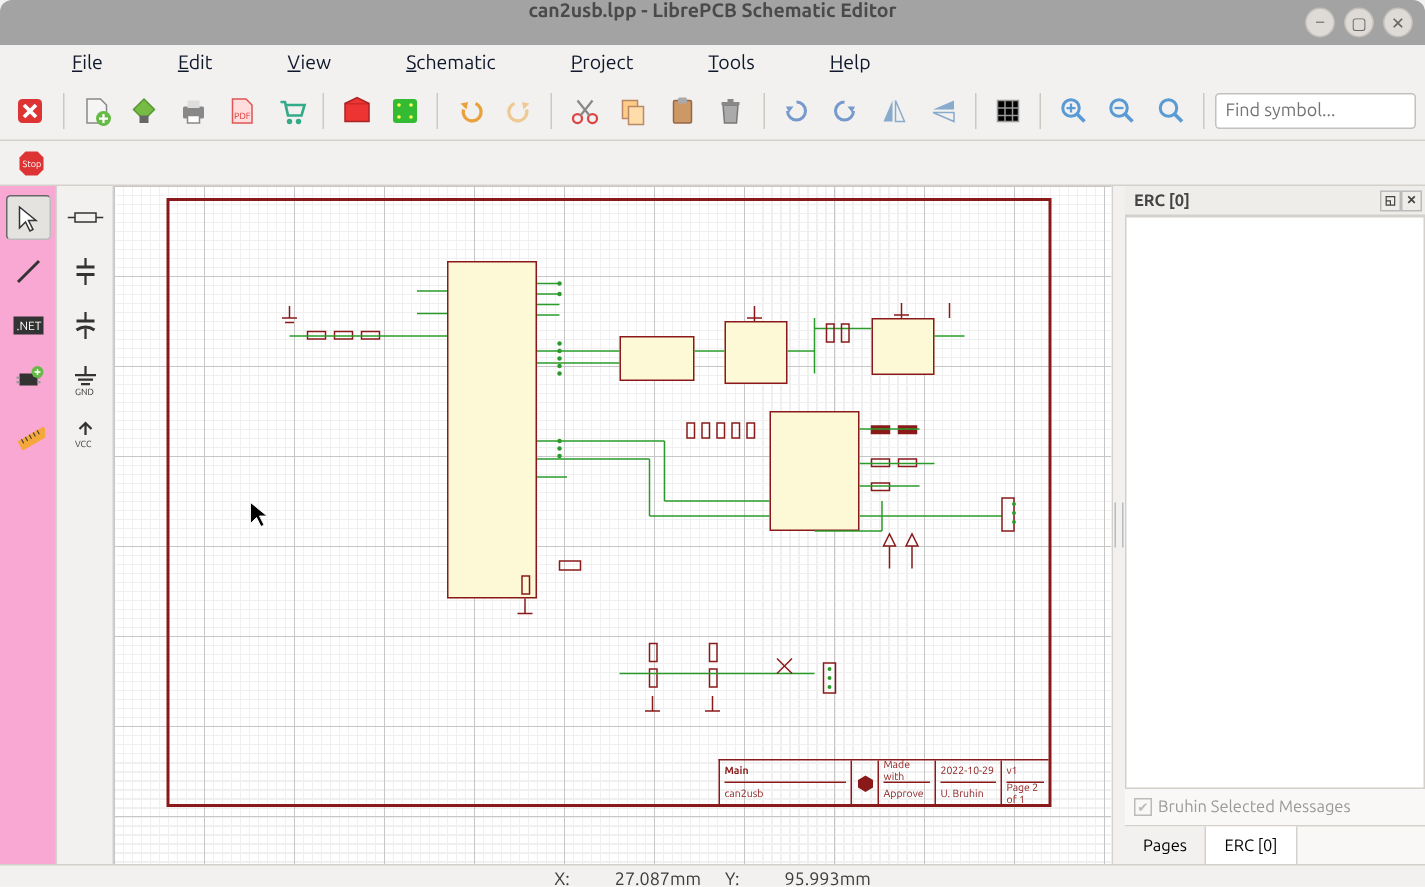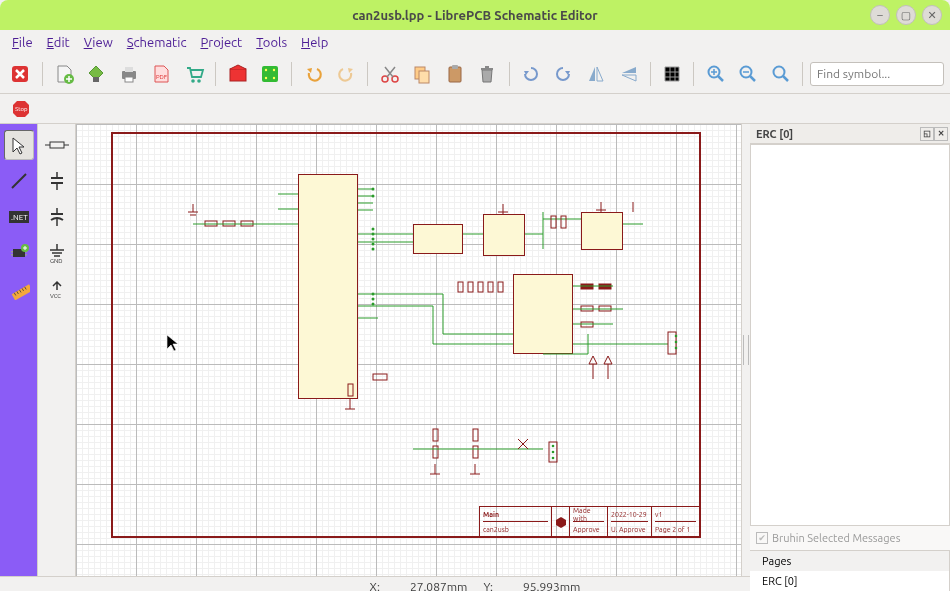--- a/index.html
+++ b/index.html
@@ -1,36 +1,36 @@
 <!DOCTYPE html>
 <html><head>
 <meta charset="utf-8">
 <style>
   * { margin: 0; padding: 0; box-sizing: border-box; font-family: "Ubuntu", "Segoe UI", sans-serif; }
   body { background: #f2f1f0; width: 950px; height: 591px; overflow: hidden; position: relative; }
   
-  .titlebar { height: 30px; background: #bef264; border-top-left-radius: 8px; border-top-right-radius: 8px; display: flex; align-items: center; justify-content: center; position: relative; }
+  .titlebar { height: 30px; background: #a3a3a3; border-top-left-radius: 8px; border-top-right-radius: 8px; display: flex; justify-content: center; position: relative; }
   .titlebar-title { font-size: 13px; font-weight: bold; color: #4a4a4a; }
   .window-controls { position: absolute; right: 8px; top: 5px; display: flex; gap: 6px; }
   .window-btn { width: 20px; height: 20px; border-radius: 10px; background: #dedbd7; border: 1px solid #c2bfbb; display: flex; align-items: center; justify-content: center; font-size: 11px; color: #666; cursor: pointer; }
   
   .menubar { height: 24px; background: #f2f1f0; display: flex; align-items: center; padding: 0 6px; gap: 2px; }
-  .menu-item { padding: 2px 6px; font-size: 13px; color: #4c1d95; cursor: pointer; }
+  .menu-item { padding: 2px 6px; font-size: 13px; color: #0f172a; cursor: pointer; margin-left: 36px; }
   .menu-item .mn { text-decoration: underline; }
   
   .toolbar { height: 40px; background: #f2f1f0; border-bottom: 1px solid #d4d0cb; display: flex; align-items: center; padding: 0 6px; gap: 4px; }
   .tool-btn { width: 30px; height: 30px; display: flex; align-items: center; justify-content: center; border-radius: 3px; cursor: pointer; }
   .tool-sep { width: 1px; height: 24px; background: #ccc8c2; margin: 0 3px; }
   .find-symbol-box { margin-left: auto; width: 134px; height: 24px; border: 1px solid #c4c0bb; border-radius: 3px; padding: 0 6px; font-size: 12px; color: #888; background: #fff; }
   
   .sub-toolbar { height: 30px; background: #f2f1f0; border-bottom: 1px solid #d4d0cb; display: flex; align-items: center; padding: 0 6px; }
   
   .main-area { display: flex; height: 452px; }
   
-  .left-vtools { width: 38px; background: #8b5cf6; border-right: 1px solid #d4d0cb; display: flex; flex-direction: column; align-items: center; padding: 6px 0; gap: 6px; }
+  .left-vtools { width: 38px; background: #f9a8d4; border-right: 1px solid #d4d0cb; display: flex; flex-direction: column; align-items: center; padding: 6px 0; gap: 6px; }
   .vtool-btn { width: 30px; height: 30px; display: flex; align-items: center; justify-content: center; border-radius: 3px; cursor: pointer; }
   .vtool-btn.selected { border: 1px inset #bbb; background: #e5e3df; }
   
   .left-vtools2 { width: 38px; background: #f2f1f0; border-right: 1px solid #d4d0cb; display: flex; flex-direction: column; align-items: center; padding: 6px 0; gap: 6px; }
 
   .canvas-area { flex: 1; background: #fff; position: relative; overflow: hidden; border-right: 1px solid #d4d0cb; }
   .canvas-grid { position: absolute; inset: 0;
     background:
       repeating-linear-gradient(to right, #ddd 0, #999 1px, transparent 1px, transparent 60px),
       repeating-linear-gradient(to bottom, #ddd 0, #999 1px, transparent 1px, transparent 60px),
@@ -61,21 +61,21 @@
   .splitter-handle { width: 8px; background: #f2f1f0; display: flex; align-items: center; justify-content: center; cursor: col-resize; }
   .splitter-handle::after { content:""; width:4px; height:30px; border-left:1px solid #bbb; border-right:1px solid #bbb;}
   
   .right-panel { width: 200px; display: flex; flex-direction: column; background: #f9f8f7; }
   .panel-header { height: 20px; background: #efedea; border-bottom: 1px solid #d4d0cb; display: flex; align-items: center; padding: 0 6px; font-size: 11px; font-weight: bold; color: #444; position: relative; }
   .panel-header-btns { position: absolute; right: 2px; display: flex; gap: 0; }
   .panel-header-btns span { width: 14px; height: 14px; border: 1px solid #bbb; font-size: 8px; display: flex; align-items: center; justify-content: center; cursor: pointer; }
   .erc-list { flex: 1; background: #fff; border: 1px solid #d4d0cb; margin: 0; }
   .approve-row { height: 24px; display: flex; align-items: center; padding: 0 6px; font-size: 11px; color: #9a9a9a; gap: 4px; }
   .approve-chk { width:12px; height:12px; border:1px solid #bbb; display:inline-flex; align-items:center; justify-content:center; font-size:9px; color:#bbb;}
-  .tabs-row { display: flex; border-top: 1px solid #d4d0cb; height: 26px; flex-direction: column; }
+  .tabs-row { display: flex; border-top: 1px solid #d4d0cb; height: 26px; }
   .tab { padding: 4px 12px; font-size: 11px; border-right: 1px solid #d4d0cb; background: #f2f1f0; cursor: pointer; display:flex; align-items:center; }
   .tab.active { background: #fff; }
   
   .statusbar { height: 20px; background: #f2f1f0; border-top: 1px solid #d4d0cb; display: flex; align-items: center; justify-content: center; gap: 16px; font-size: 12px; color: #3c3c3c; }
   .statusbar span { display: inline-flex; gap: 30px; }
 </style>
 </head>
 <body>
 
 <div class="titlebar">
@@ -478,36 +478,36 @@
           <circle cx="440" cy="312" r="1.3"></circle>
             <circle cx="440" cy="318" r="1.3"></circle>
             <circle cx="440" cy="324" r="1.3"></circle>
         </g>
         <g class="part-r">
             <rect x="436" y="308" width="8" height="20"></rect>
           </g>
       </svg>
 
       <div class="title-block">
-        <div class="cell half" style="width:72px">
+        <div class="cell half" style="width:88px">
           <div style="font-weight:bold">Main</div>
           <div>can2usb</div>
         </div>
         <div class="cell" style="width:18px; justify-content:center;">
           <svg width="12" height="12">
               <path d="M6 1 L11 4 v5 L6 12 L1 9 v-5 Z" fill="#8a1a1a"></path>
             </svg>
         </div>
         <div class="cell half" style="width:38px">
           <div>Made with</div>
           <div>Approve</div>
         </div>
         <div class="cell half" style="width:44px">
           <div>2022-10-29</div>
-          <div>U. Approve</div>
+          <div>U. Bruhin</div>
         </div>
         <div class="cell half" style="flex:1; border-right:none">
           <div>v1</div>
           <div>Page 2 of 1</div>
         </div>
       </div>
     </div>
 
     <span class="cursor-arrow">
       <svg width="14" height="18">

